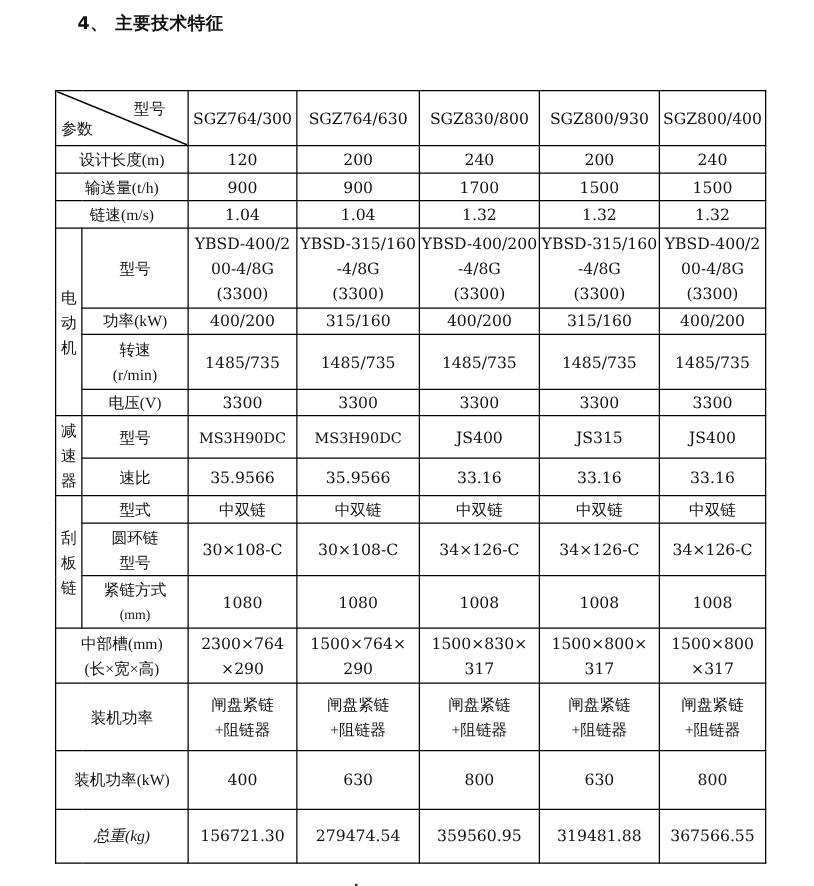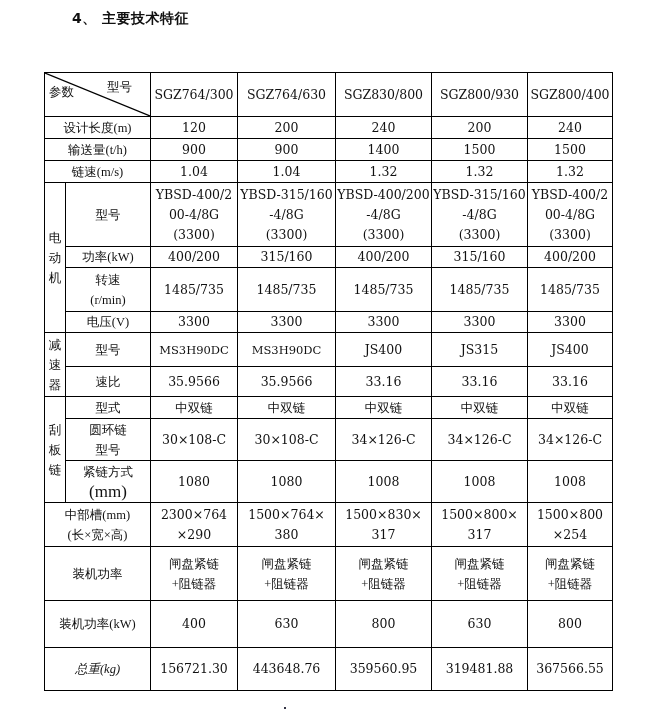--- a/index.html
+++ b/index.html
@@ -1,28 +1,28 @@
 <!DOCTYPE html>
 <html><head>
 <meta charset="utf-8">
 <style>
   html, body { margin:0; padding:0; background:#ffffff; }
   body { width:651px; height:709px; position:relative; overflow:hidden;
          font-family: "DejaVu Serif", "Liberation Serif", serif; color:#111; }
-  .heading { position:absolute; left:72px; top:10px; font-size:14px; font-weight:bold;
+  .heading { position:absolute; left:62px; top:10px; font-size:14px; font-weight:bold;
              font-family: "DejaVu Sans", "Liberation Sans", sans-serif; letter-spacing:0.5px; }
   table.spec { position:absolute; left:44px; top:72px; border-collapse:collapse;
                table-layout:fixed; width:568px; }
   table.spec td { border:1.4px solid #000; text-align:center; vertical-align:middle;
                   font-size:12.5px; line-height:20px; padding:0; overflow:hidden; }
   .cjk { font-family: Liberation Serif, serif; font-size:12.5px; }
   .diag { position:relative; }
   .diag svg { position:absolute; left:0; top:0; width:100%; height:100%; }
   .diag .t1 { position:absolute; right:18px; top:4px; }
-  .diag .t2 { position:absolute; left:4px; bottom:14px; }
+  .diag .t2 { position:absolute; left:4px; bottom:3px; }
   .vert { line-height:22px; }
   .italic { font-style:italic; }
   .dot { position:absolute; left:284px; top:707px; width:2px; height:2px; background:#334; }
 </style>
 </head>
 <body>
 
 <div class="heading">4、 主要技术特征</div>
 
 <table class="spec">
@@ -57,21 +57,21 @@
     <td>120</td>
     <td>200</td>
     <td>240</td>
     <td>200</td>
     <td>240</td>
   </tr>
   <tr style="height:22px">
     <td colspan="2" class="cjk">输送量(t/h)</td>
     <td>900</td>
     <td>900</td>
-    <td>1400</td>
+    <td>1700</td>
     <td>1500</td>
     <td>1500</td>
   </tr>
   <tr style="height:22px">
     <td colspan="2" class="cjk">链速(m/s)</td>
     <td>1.04</td>
     <td>1.04</td>
     <td>1.32</td>
     <td>1.32</td>
     <td>1.32</td>
@@ -174,53 +174,53 @@
         </td>
     <td>30×108-C</td>
     <td>30×108-C</td>
     <td>34×126-C</td>
     <td>34×126-C</td>
     <td>34×126-C</td>
   </tr>
   <tr style="height:42px">
     <td class="cjk">
           <div>紧链方式</div>
-          <div style="font-size:17px">(mm)</div>
+          <div style="font-size:11px">(mm)</div>
         </td>
     <td>1080</td>
     <td>1080</td>
     <td>1008</td>
     <td>1008</td>
     <td>1008</td>
   </tr>
 
   <tr style="height:44px">
     <td colspan="2" class="cjk">
           <div>中部槽(mm)</div>
           <div>(长×宽×高)</div>
         </td>
     <td>
           <div>2300×764</div>
           <div>×290</div>
         </td>
     <td>
           <div>1500×764×</div>
-          <div>380</div>
+          <div>290</div>
         </td>
     <td>
           <div>1500×830×</div>
           <div>317</div>
         </td>
     <td>
           <div>1500×800×</div>
           <div>317</div>
         </td>
     <td>
           <div>1500×800</div>
-          <div>×254</div>
+          <div>×317</div>
         </td>
   </tr>
 
   <tr style="height:54px">
     <td colspan="2" class="cjk">装机功率</td>
     <td class="cjk">
           <div>闸盘紧链</div>
           <div>+阻链器</div>
         </td>
     <td class="cjk">
@@ -246,21 +246,21 @@
     <td>400</td>
     <td>630</td>
     <td>800</td>
     <td>630</td>
     <td>800</td>
   </tr>
 
   <tr style="height:43px">
     <td colspan="2" class="cjk italic">总重(kg)</td>
     <td>156721.30</td>
-    <td>443648.76</td>
+    <td>279474.54</td>
     <td>359560.95</td>
     <td>319481.88</td>
     <td>367566.55</td>
   </tr>
 </tbody>
   </table>
 
 <div class="dot"></div>
 
 </body></html>

